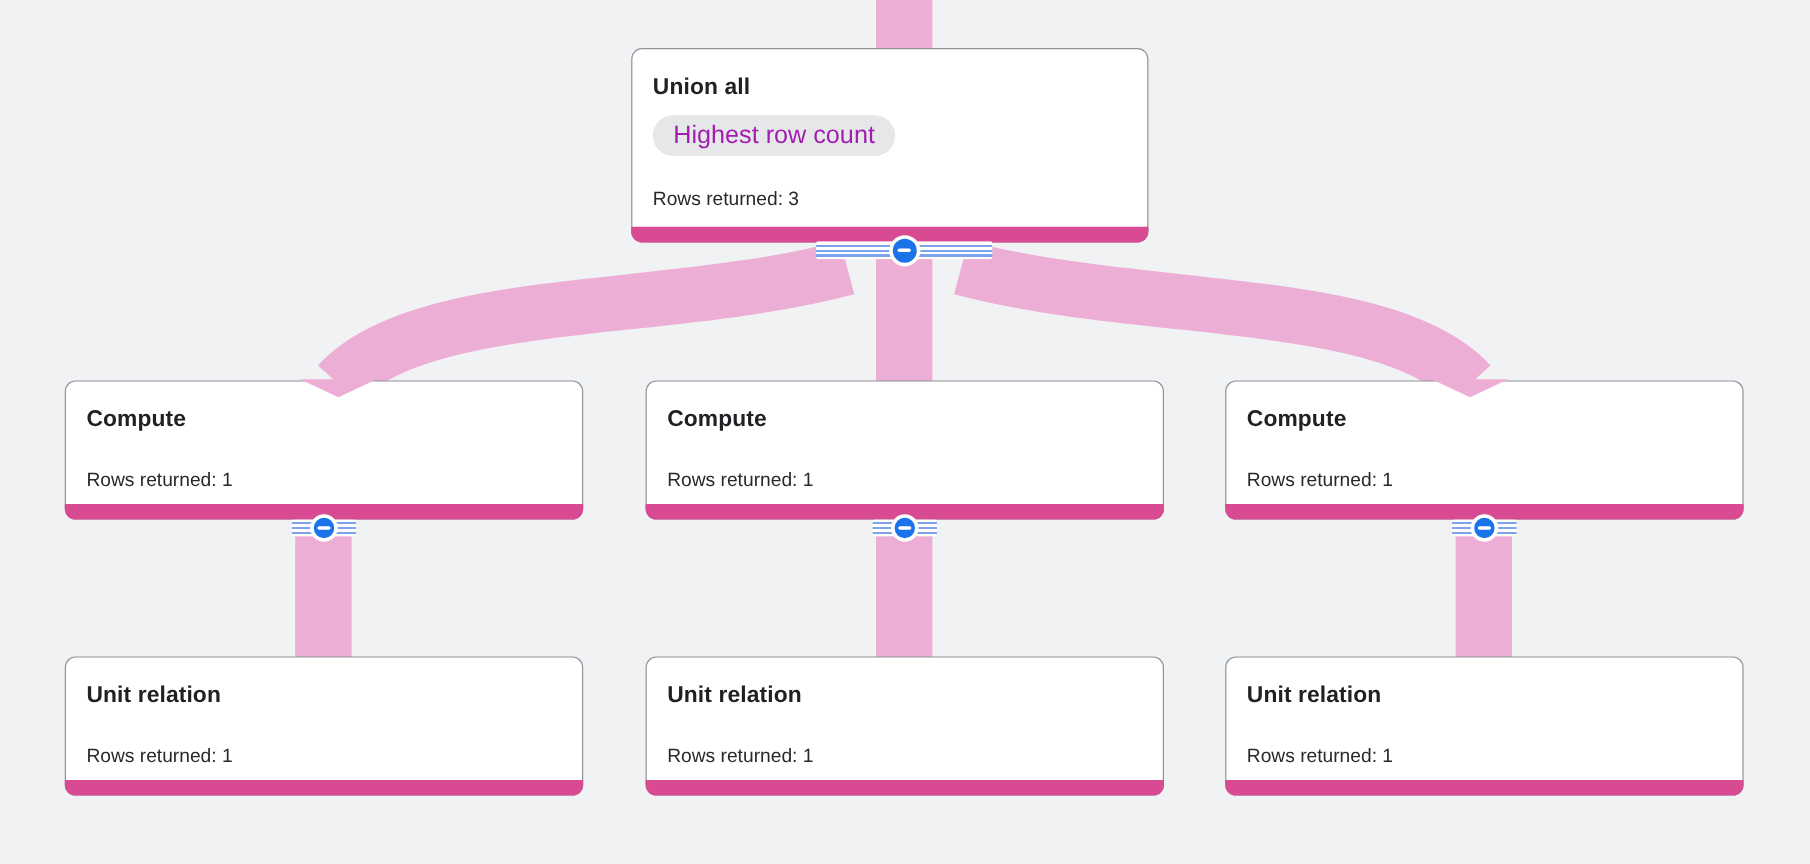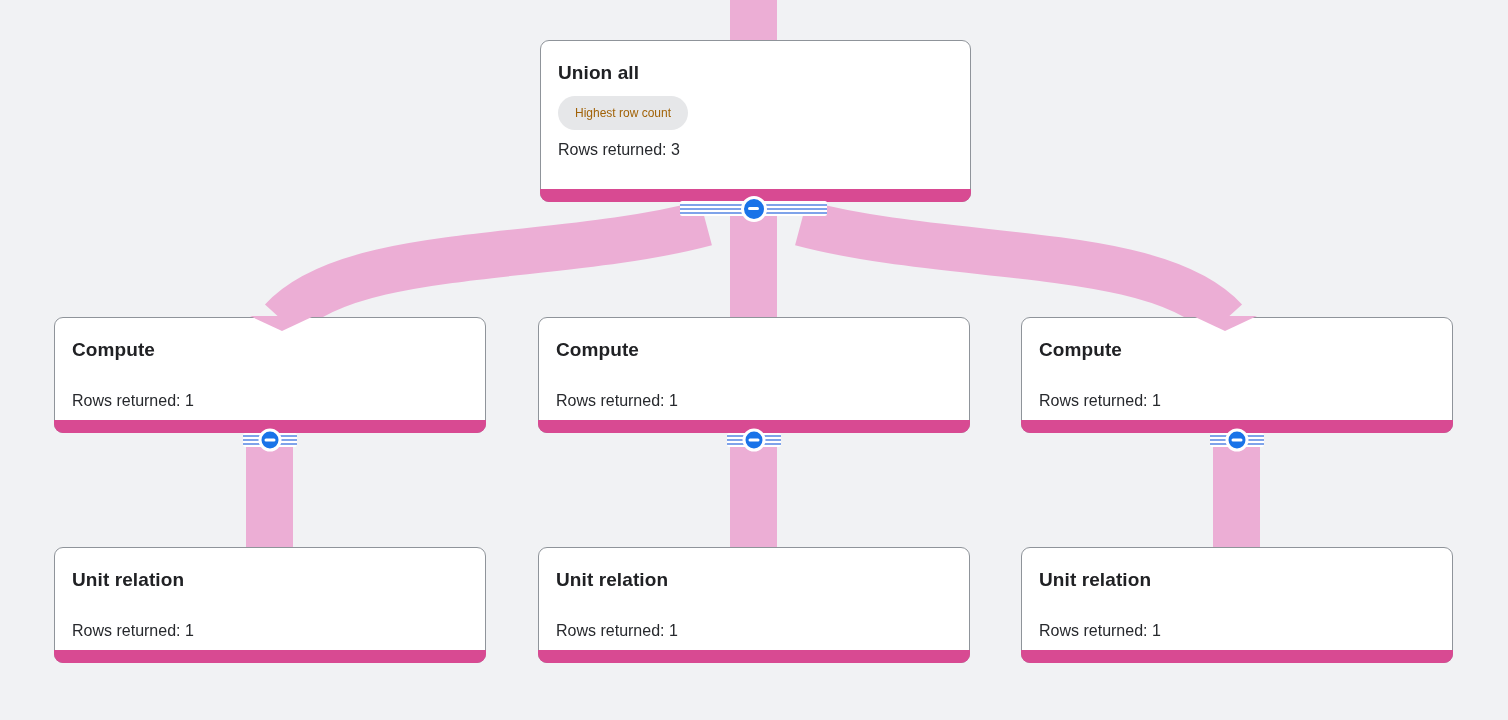--- a/index.html
+++ b/index.html
@@ -16,28 +16,28 @@
     position:absolute; z-index:2; box-sizing:border-box;
     background:#ffffff; border:1px solid #8f949a; border-radius:9px;
     padding:20px 17px 0 17px;
   }
   .card-title {
     font-size:19px; font-weight:600; color:#202124; line-height:24px;
     letter-spacing:0.1px;
   }
   .badge {
     display:inline-block; margin-top:11px;
-    background:#e6e7e9; color:#a16207;
-    font-size:12px; line-height:34px; padding:0 17px;
+    background:#e6e7e9; color:#a21caf;
+    font-size:21px; line-height:34px; padding:0 17px;
     border-radius:17px;
   }
   .card-rows {
     font-size:16px; color:#27292d; line-height:22px; margin-top:28px;
   }
-  .card-union .card-rows { margin-top:9px; }
+  .card-union .card-rows { margin-top:26px; }
   .card-bar {
     position:absolute; left:-1px; right:-1px; bottom:-1px; height:13px;
     background:#d84a92; border-radius:0 0 9px 9px;
   }
 
   .collapse { position:absolute; z-index:4; }
   .stripes {
     position:absolute; inset:0; border-radius:2px;
     background:linear-gradient(to bottom,
       #ffffff 0 2px, #7fa3ea 2px 4px,
@@ -64,21 +64,21 @@
   <svg class="edge-layer edges-under" width="1508" height="720" viewBox="0 0 1508 720">
     <rect x="730" y="0" width="47" height="44" fill="#ecaed5"></rect>
     <path d="M 706 223 C 556 263 350 245 282 320" fill="none" stroke-width="46" stroke="#ecaed5"></path>
     <rect x="730" y="204" width="47" height="114" fill="#ecaed5"></rect>
     <path d="M 801 223 C 951 263 1157 245 1225 320" fill="none" stroke-width="46" stroke="#ecaed5"></path>
     <rect x="246" y="442" width="47" height="106" fill="#ecaed5"></rect>
     <rect x="730" y="442" width="47" height="106" fill="#ecaed5"></rect>
     <rect x="1213" y="442" width="47" height="106" fill="#ecaed5"></rect>
   </svg>
 
-  <div class="card card-union" style="left:540px; top:40px; width:431px; height:162px;">
+  <div class="card card-union" style="left:526px; top:40px; width:431px; height:162px;">
     <div class="card-title">Union all</div>
     <div>
       <span class="badge">Highest row count</span>
     </div>
     <div class="card-rows">Rows returned: 3</div>
     <div class="card-bar"></div>
   </div>
 
   <div class="card" style="left:54px; top:317px; width:432px; height:116px;">
     <div class="card-title">Compute</div>

